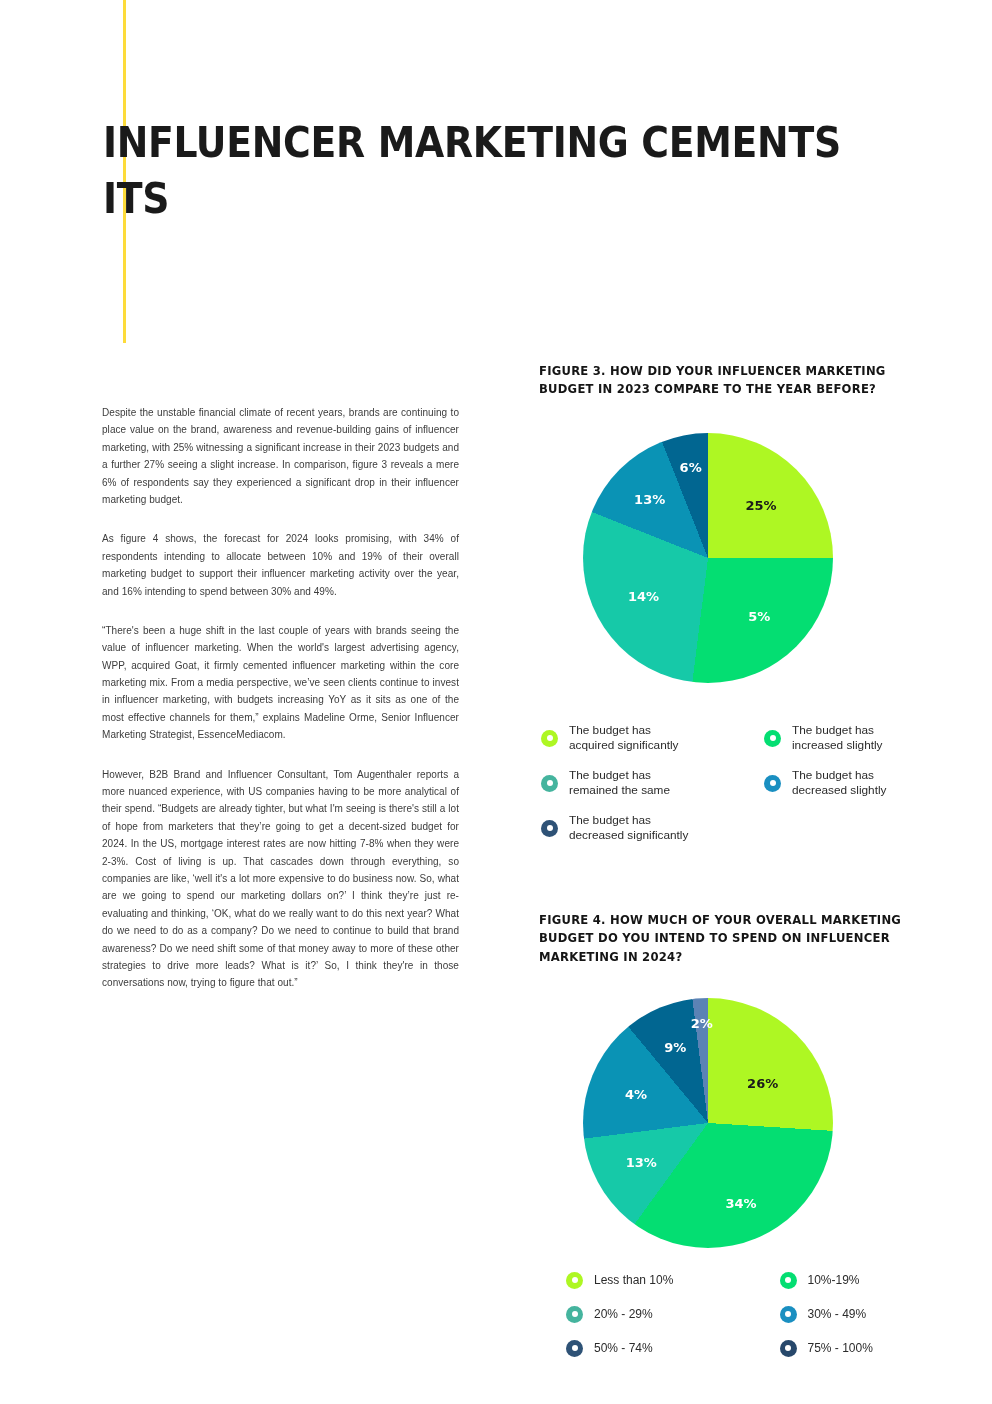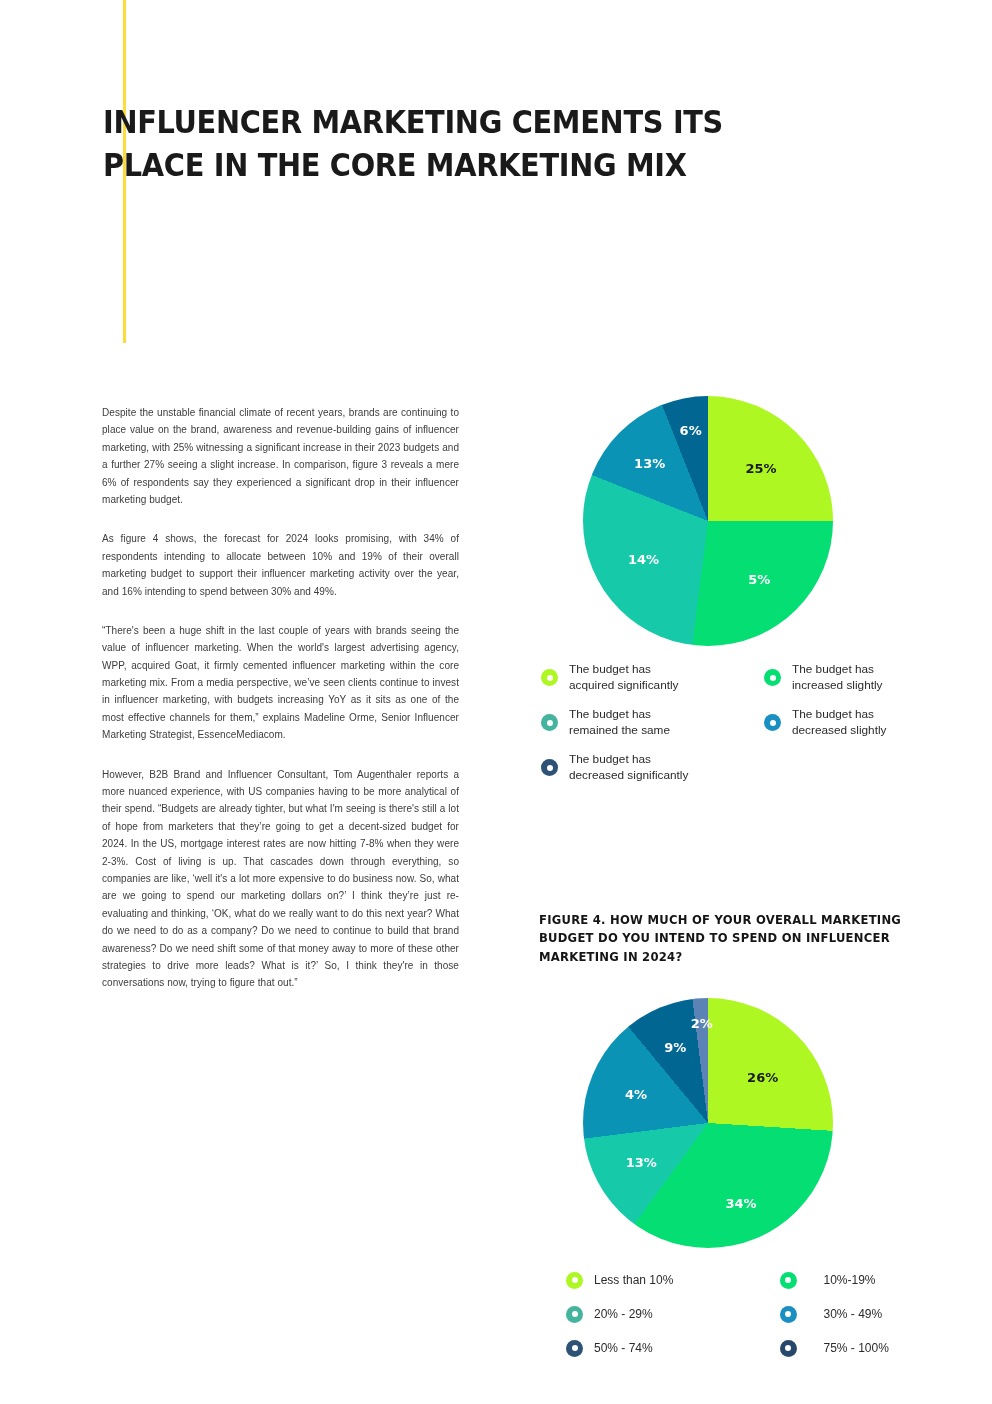--- a/index.html
+++ b/index.html
@@ -9,22 +9,22 @@
     font-family:"Liberation Sans", sans-serif;
     color:#231f20;
     position:relative;
     overflow:hidden;
   }
   .accent-bar{
     position:absolute; left:123px; top:0; width:3px; height:343px;
     background:#fddb3a;
   }
   .title{
-    position:absolute; left:103px; top:80px; width:760px;
-    font-size:32px; line-height:1.33; font-weight:bold;
+    position:absolute; left:103px; top:87px; width:760px;
+    font-size:42px; line-height:1.33; font-weight:bold;
     letter-spacing:-0.3px;
     color:#1a1a1a;
     text-transform:uppercase;
     font-family:"DejaVu Sans", sans-serif;
     font-stretch:condensed;
   }
   .title span{ display:block; }
 
   
   .body-col{
@@ -78,45 +78,45 @@
   }
   .legend-label{
     font-size:11.8px; line-height:1.32; color:#2b2b2b;
   }
   .legend-label span{ display:block; }
 
   #fig3{ top:362px; }
   #fig4{ top:911px; }
   #fig3 .pie-wrap{ margin-top:34px; }
   #fig4 .pie-wrap{ margin-top:32px; }
-  #fig3 .legend{ margin-top:16px; padding-left:2px; }
+  #fig3 .legend{ margin-top:40px; padding-left:2px; }
   #fig4 .legend{ margin-top:24px; padding-left:27px; }
   #fig4 .legend .legend-item{ margin-bottom:17px; }
   #fig4 .legend-label{ font-size:12px; }
   #fig3 .legend .legend-item:nth-child(2n){ padding-left:24px; }
-  #fig4 .legend .legend-item:nth-child(2n){ padding-left:27px;gap:16px; }
+  #fig4 .legend .legend-item:nth-child(2n){ padding-left:27px; }
 </style>
 </head>
 <body>
 
 <div class="accent-bar"></div>
 
 <h1 class="title">
   <span>INFLUENCER MARKETING CEMENTS ITS</span>
-  <span>PLACE IN THE CORE MARKETING MIX</span>
 </h1>
 
 <div class="body-col">
   <p>Despite the unstable financial climate of recent years, brands are continuing to place value on the brand, awareness and revenue-building gains of influencer marketing, with 25% witnessing a significant increase in their 2023 budgets and a further 27% seeing a slight increase. In comparison, figure 3 reveals a mere 6% of respondents say they experienced a significant drop in their influencer marketing budget.</p>
   <p>As figure 4 shows, the forecast for 2024 looks promising, with 34% of respondents intending to allocate between 10% and 19% of their overall marketing budget to support their influencer marketing activity over the year, and 16% intending to spend between 30% and 49%.</p>
   <p>“There's been a huge shift in the last couple of years with brands seeing the value of influencer marketing. When the world's largest advertising agency, WPP, acquired Goat, it firmly cemented influencer marketing within the core marketing mix. From a media perspective, we’ve seen clients continue to invest in influencer marketing, with budgets increasing YoY as it sits as one of the most effective channels for them,” explains Madeline Orme, Senior Influencer Marketing Strategist, EssenceMediacom.</p>
   <p>However, B2B Brand and Influencer Consultant, Tom Augenthaler reports a more nuanced experience, with US companies having to be more analytical of their spend. “Budgets are already tighter, but what I'm seeing is there's still a lot of hope from marketers that they’re going to get a decent-sized budget for 2024. In the US, mortgage interest rates are now hitting 7-8% when they were 2-3%. Cost of living is up. That cascades down through everything, so companies are like, ‘well it's a lot more expensive to do business now. So, what are we going to spend our marketing dollars on?’ I think they’re just re-evaluating and thinking, ‘OK, what do we really want to do this next year? What do we need to do as a company? Do we need to continue to build that brand awareness? Do we need shift some of that money away to more of these other strategies to drive more leads? What is it?’ So, I think they're in those conversations now, trying to figure that out.”</p>
 </div>
 
 <div class="fig" id="fig3">
+  <div class="fig-title">FIGURE 3. HOW DID YOUR INFLUENCER MARKETING BUDGET IN 2023 COMPARE TO THE YEAR BEFORE?</div>
   <div class="pie-wrap">
     <div class="pie" id="pie3" style="margin-left: 44px; width: 250px; height: 250px; background: conic-gradient(rgb(174, 247, 35) 0%, rgb(174, 247, 35) 25%, rgb(4, 222, 114) 25%, rgb(4, 222, 114) 52%, rgb(22, 201, 168) 52%, rgb(22, 201, 168) 81%, rgb(10, 147, 181) 81%, rgb(10, 147, 181) 94%, rgb(1, 102, 145) 94%, rgb(1, 102, 145) 100%);">
         <div class="slice-label" style="left: 178.033px; top: 71.967px; color: rgb(26, 26, 26);">25%</div>
         <div class="slice-label" style="left: 176.252px; top: 183.134px; color: rgb(255, 255, 255);">5%</div>
         <div class="slice-label" style="left: 60.4443px; top: 163.178px; color: rgb(255, 255, 255);">14%</div>
         <div class="slice-label" style="left: 66.6637px; top: 66.6637px; color: rgb(255, 255, 255);">13%</div>
         <div class="slice-label" style="left: 107.667px; top: 34.1384px; color: rgb(255, 255, 255);">6%</div>
       </div>
   </div>
   <div class="legend" id="legend3">
@@ -155,21 +155,21 @@
           <span>decreased significantly</span>
         </span>
       </div>
     </div>
 </div>
 
 <div class="fig" id="fig4">
   <div class="fig-title">FIGURE 4. HOW MUCH OF YOUR OVERALL MARKETING BUDGET DO YOU INTEND TO SPEND ON INFLUENCER MARKETING IN 2024?</div>
   <div class="pie-wrap">
     <div class="pie" id="pie4" style="margin-left: 44px; width: 250px; height: 250px; background: conic-gradient(rgb(174, 247, 35) 0%, rgb(174, 247, 35) 26%, rgb(4, 222, 114) 26%, rgb(4, 222, 114) 60%, rgb(22, 201, 168) 60%, rgb(22, 201, 168) 73%, rgb(10, 147, 181) 73%, rgb(10, 147, 181) 89%, rgb(1, 102, 145) 89%, rgb(1, 102, 145) 98%, rgb(91, 131, 181) 98%, rgb(91, 131, 181) 100%);">
-        <div class="slice-label" style="left: 179.673px; top: 79px; color: rgb(26, 26, 26);">26%</div>
+        <div class="slice-label" style="left: 179.673px; top: 85px; color: rgb(26, 26, 26);">26%</div>
         <div class="slice-label" style="left: 157.998px; top: 205px; color: rgb(255, 255, 255);">34%</div>
         <div class="slice-label" style="left: 58.2925px; top: 164.451px; color: rgb(255, 255, 255);">13%</div>
         <div class="slice-label" style="left: 52.9423px; top: 96.4703px; color: rgb(255, 255, 255);">4%</div>
         <div class="slice-label" style="left: 92.2353px; top: 49.2852px; color: rgb(255, 255, 255);">9%</div>
         <div class="slice-label" style="left: 118.721px; top: 25.1973px; color: rgb(255, 255, 255);">2%</div>
       </div>
   </div>
   <div class="legend" id="legend4">
       <div class="legend-item">
         <span class="dot" style="background: rgb(174, 247, 35);"></span>

